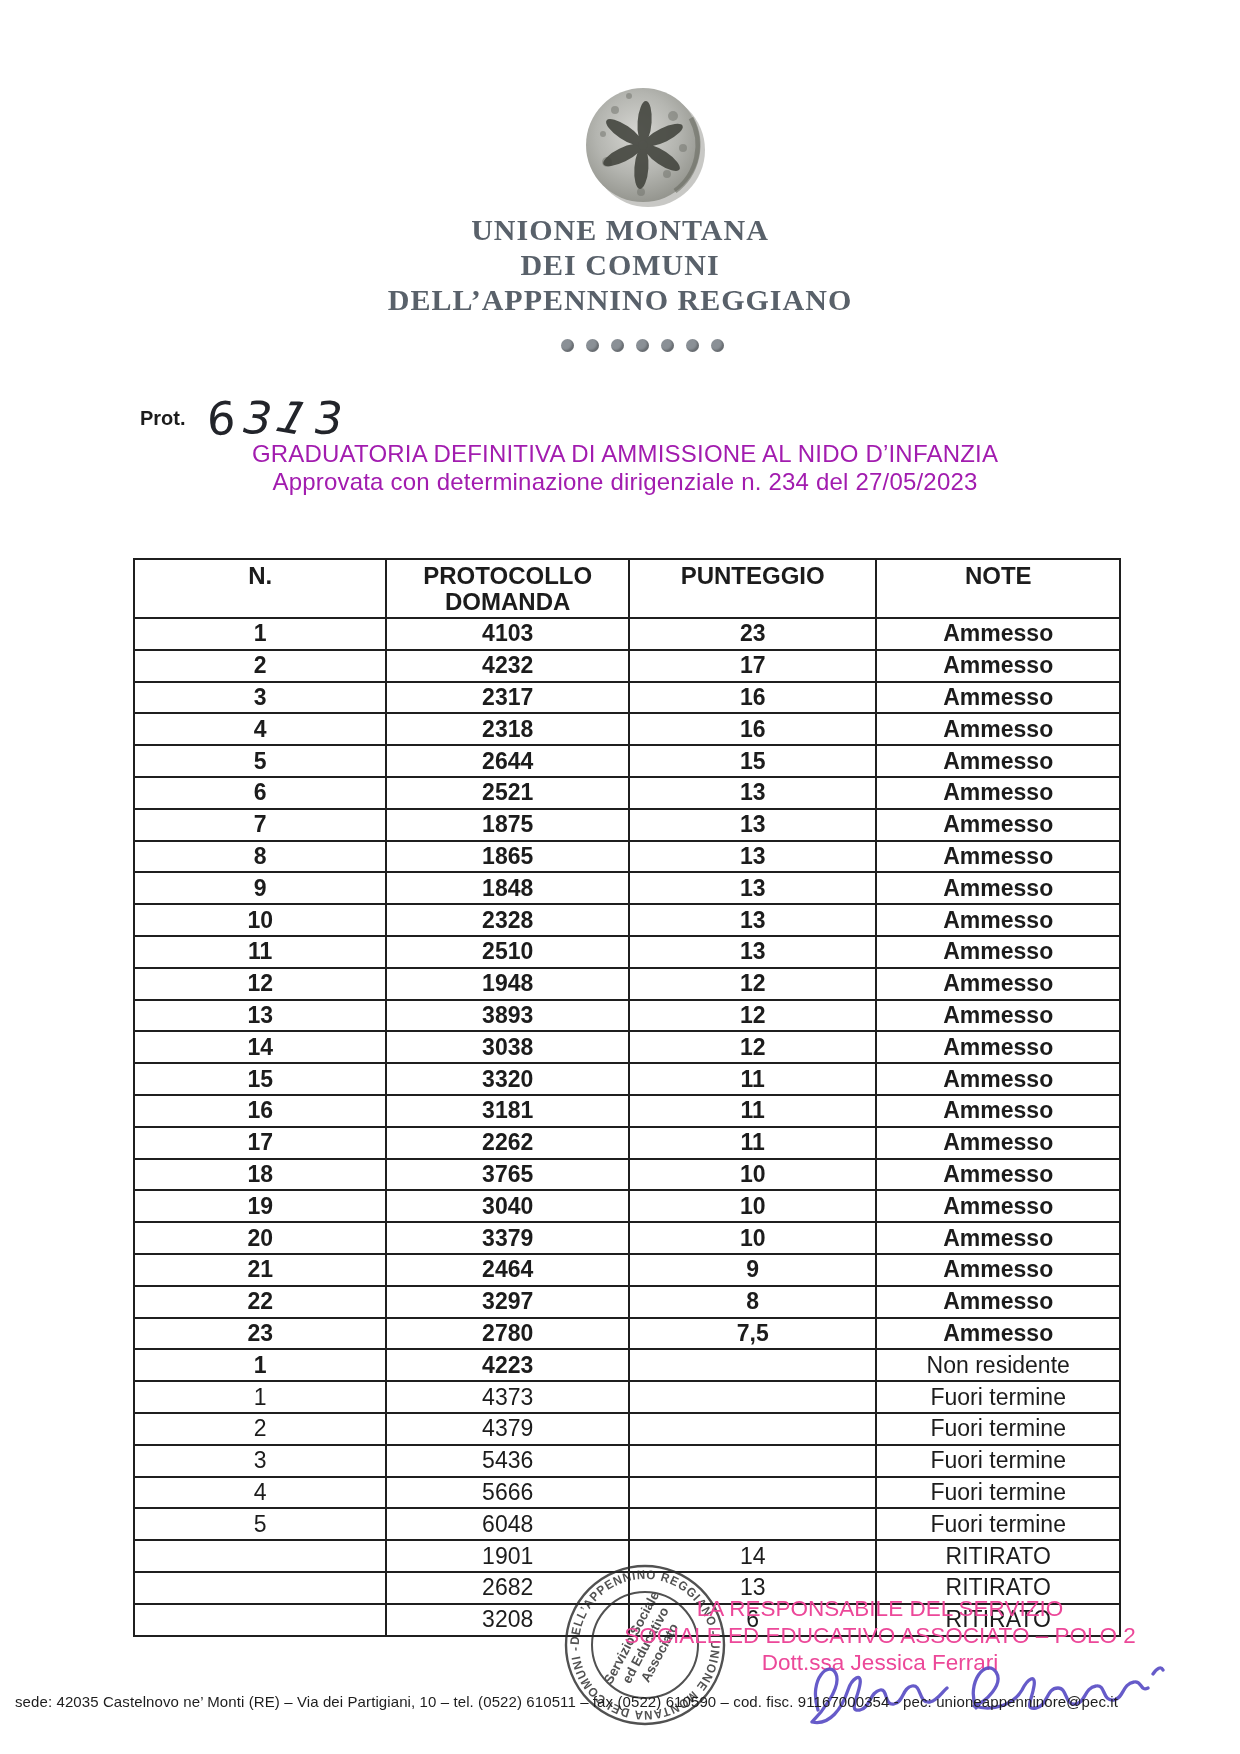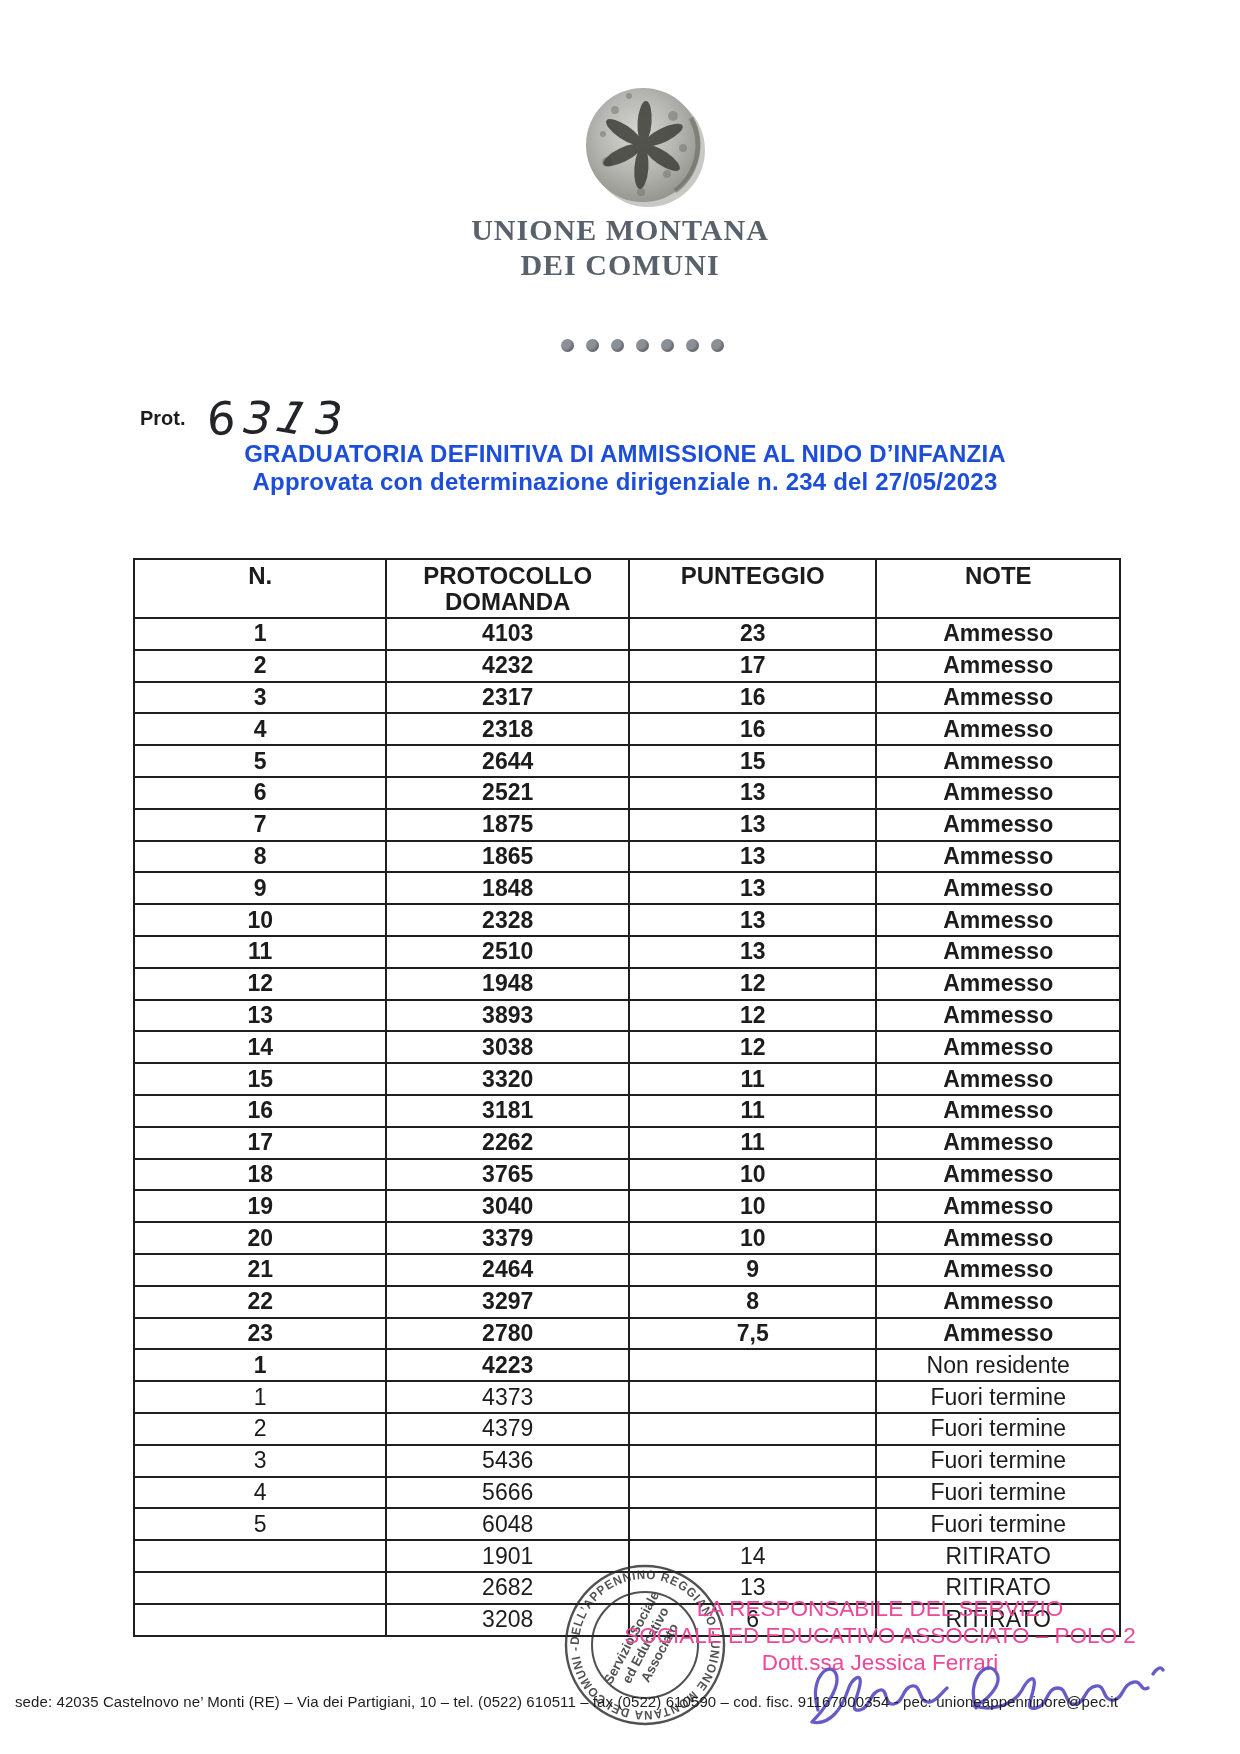--- a/index.html
+++ b/index.html
@@ -23,21 +23,21 @@
   #prot-label{position:absolute;left:140px;top:407px;font-size:20px;font-weight:bold;}
   #prot-number{position:absolute;left:207px;top:392px;font-size:45px;color:#22242a;
     font-family:"DejaVu Sans",sans-serif;letter-spacing:7px;}
   #prot-number span{display:inline-block;}
   .h0{transform:rotate(-6deg) skewX(-6deg);}
   .h1{transform:rotate(4deg) skewX(-10deg);}
   .h2{transform:rotate(10deg) skewX(-18deg);}
   .h3{transform:rotate(2deg) skewX(-8deg);}
   #title-block{
     position:absolute;left:115px;top:440px;width:1020px;text-align:center;
-    font-size:24px;font-weight:bold;line-height:27.5px;letter-spacing:.2px;color:#1d4ed8;
+    font-size:24px;font-weight:normal;line-height:27.5px;letter-spacing:.2px;color:#a21caf;
   }
   
   #rank-table{
     position:absolute;left:133px;top:558px;width:988px;
     border-collapse:collapse;table-layout:fixed;
   }
   #rank-table th,#rank-table td{
     border:2px solid #1f1f1f;text-align:center;padding:0;overflow:hidden;
   }
   #rank-table th{
@@ -94,20 +94,21 @@
       <ellipse cx="80" cy="56" rx="7" ry="21" transform="rotate(184 80 79)"></ellipse>
       <ellipse cx="80" cy="56" rx="7" ry="21" transform="rotate(244 80 79)"></ellipse>
       <ellipse cx="80" cy="56" rx="7" ry="21" transform="rotate(304 80 79)"></ellipse>
       <circle cx="80" cy="79" r="5"></circle>
     </g>
   </svg>
 
   <div id="org-block">
     <div>UNIONE MONTANA</div>
     <div>DEI COMUNI</div>
+    <div>DELL’APPENNINO REGGIANO</div>
   </div>
 
   <div id="dots-row"><span class="dot"></span><span class="dot"></span><span class="dot"></span><span class="dot"></span><span class="dot"></span><span class="dot"></span><span class="dot"></span></div>
 
   <div id="prot-label">Prot.</div>
   <div id="prot-number"><span class="h0">6</span><span class="h1">3</span><span class="h2">1</span><span class="h3">3</span></div>
 
   <div id="title-block">
     <div>GRADUATORIA DEFINITIVA DI AMMISSIONE AL NIDO D’INFANZIA</div>
     <div>Approvata con determinazione dirigenziale n. 234 del 27/05/2023</div>

